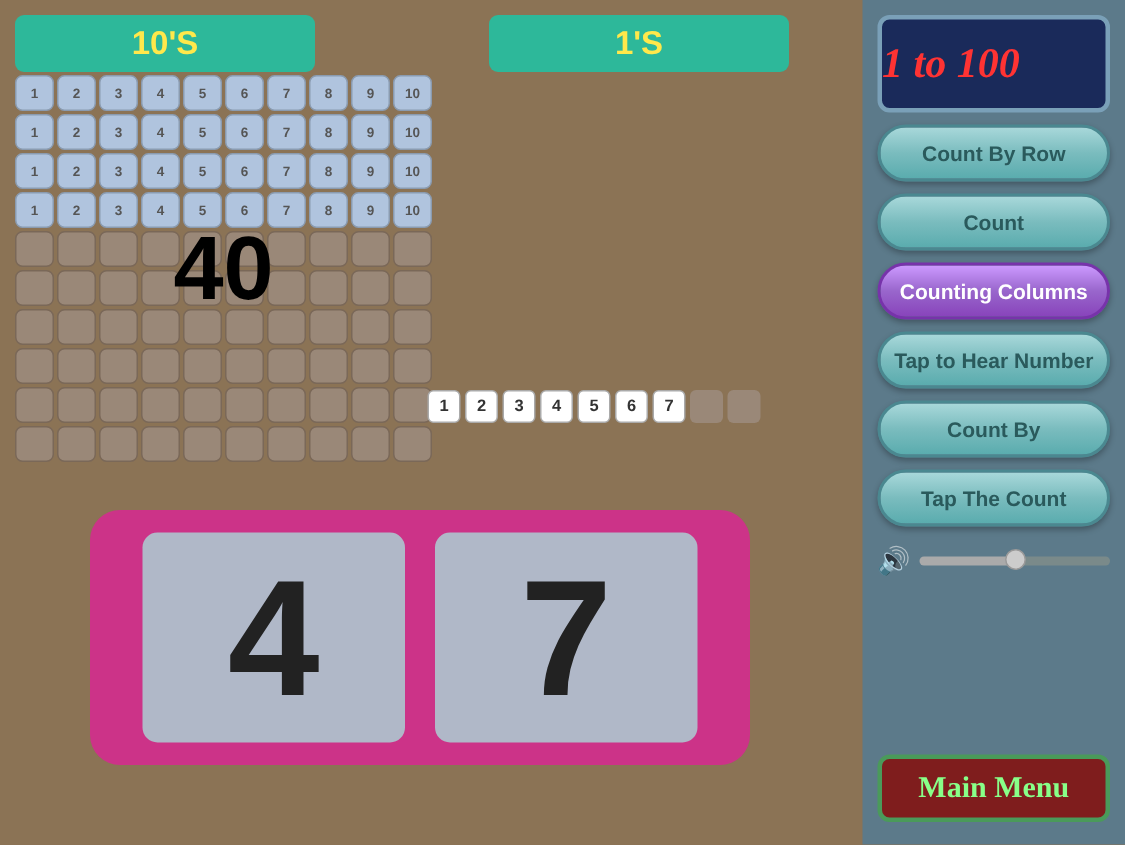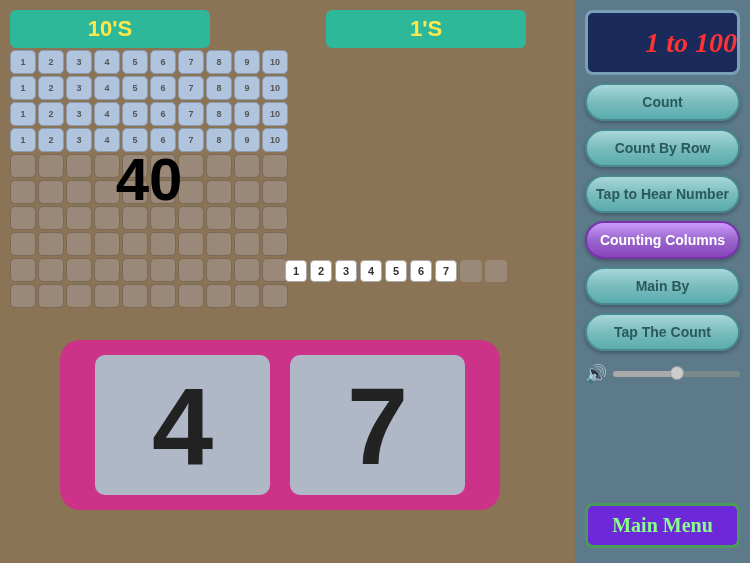--- a/index.html
+++ b/index.html
@@ -158,21 +158,21 @@
 
     
     .title-box {
       width: 155px;
       height: 65px;
       background-color: #1A2A5A;
       border-radius: 8px;
       border: 3px solid #7AA0B8;
       display: flex;
       align-items: center;
-      justify-content: flex-end;
+      justify-content: flex-start;
     }
     .title-text {
       font-size: 28px;
       font-weight: bold;
       color: #FF3333;
       font-style: italic;
       font-family: Georgia, serif;
     }
 
     
@@ -226,21 +226,21 @@
       background: #CCCCCC;
       border-radius: 50%;
       border: 1px solid #999;
       transform: translateX(-50%);
     }
 
     
     .main-menu-btn {
       width: 155px;
       height: 45px;
-      background-color: #6d28d9;
+      background-color: #7f1d1d;
       border: 3px solid #4A9A5A;
       border-radius: 8px;
       color: #88FF88;
       font-size: 20px;
       font-weight: bold;
       font-family: Georgia, serif;
       display: flex;
       align-items: center;
       justify-content: center;
       cursor: pointer;
@@ -377,25 +377,25 @@
 <div class="digit-display">
   <div class="digit-card">4</div>
   <div class="digit-card">7</div>
 </div>
 
 <div class="sidebar">
   <div class="title-box">
     <span class="title-text">1 to 100</span>
   </div>
 
+  <div class="sidebar-btn">Count By Row</div>
   <div class="sidebar-btn">Count</div>
-  <div class="sidebar-btn">Count By Row</div>
+  <div class="sidebar-btn sidebar-btn-active">Counting Columns</div>
   <div class="sidebar-btn">Tap to Hear Number</div>
-  <div class="sidebar-btn sidebar-btn-active">Counting Columns</div>
-  <div class="sidebar-btn">Main By</div>
+  <div class="sidebar-btn">Count By</div>
   <div class="sidebar-btn">Tap The Count</div>
 
   <div class="volume-control">
     <span class="volume-icon">🔊</span>
     <div class="volume-slider">
       <div class="volume-thumb"></div>
     </div>
   </div>
 
   <div class="main-menu-btn">Main Menu</div>

